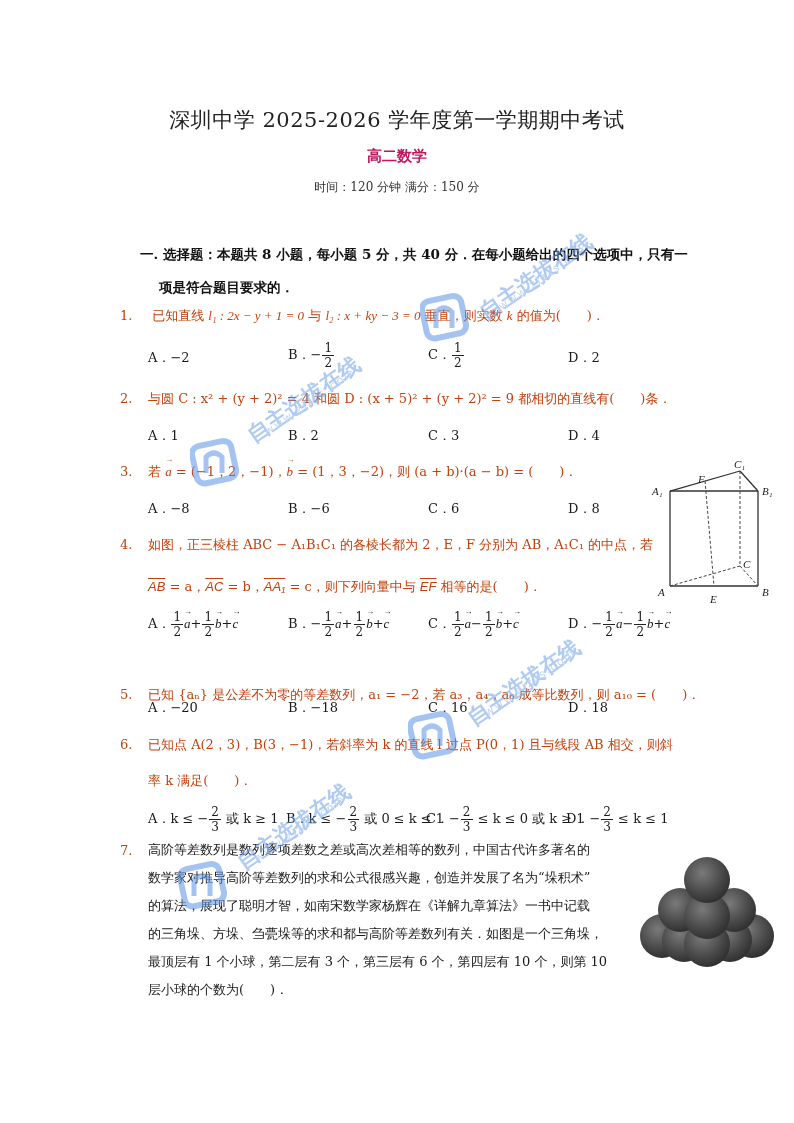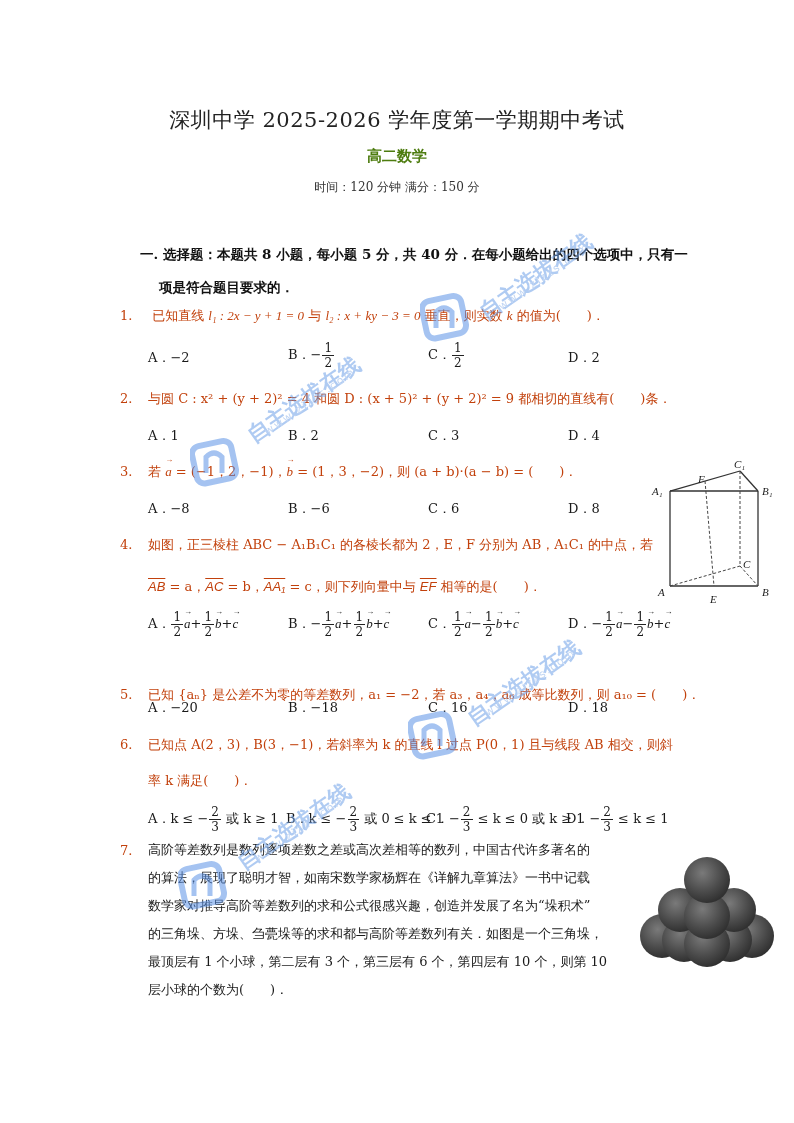--- a/index.html
+++ b/index.html
@@ -8,21 +8,21 @@
     font-family: "DejaVu Serif", "Liberation Serif", serif;
     color: #1a1a1a;
   }
   .page { position: absolute; inset: 0; border-radius: 16px; }
   .title {
     position: absolute; left: 0; right: 0; top: 106px; text-align: center;
     font-size: 21px; letter-spacing: 0.5px; color: #222;
   }
   .subtitle {
     position: absolute; left: 0; right: 0; top: 147px; text-align: center;
-    font-size: 15px; font-weight: bold; color: #4d7c0f;
+    font-size: 15px; font-weight: bold; color: #be185d;
   }
   .meta {
     position: absolute; left: 0; right: 0; top: 179px; text-align: center;
     font-size: 12px; color: #333;
   }
   .section {
     position: absolute; left: 120px; width: 560px; top: 238px;
     font-size: 13.5px; font-weight: bold; line-height: 33px; color: #111; margin-left: 20px;
   }
   .section .line2 { padding-left: 19px; }
@@ -195,22 +195,22 @@
         </span><span> ≤ k ≤ 0 或 k ≥ 1</span></div>
     <div class="opt" style="left:418px;"><span>D．</span><span>−</span><span class="frac">
           <span class="n">2</span>
           <span class="d">3</span>
         </span><span> ≤ k ≤ 1</span></div>
   </div>
 
   <div class="q" style="top:843px;">7.</div>
   <div class="para" style="top:836px;">
     <div>高阶等差数列是数列逐项差数之差或高次差相等的数列，中国古代许多著名的</div>
+    <div>数学家对推导高阶等差数列的求和公式很感兴趣，创造并发展了名为“垛积术”</div>
     <div>的算法，展现了聪明才智，如南宋数学家杨辉在《详解九章算法》一书中记载</div>
-    <div>数学家对推导高阶等差数列的求和公式很感兴趣，创造并发展了名为“垛积术”</div>
     <div>的三角垛、方垛、刍甍垛等的求和都与高阶等差数列有关．如图是一个三角垛，</div>
     <div>最顶层有 1 个小球，第二层有 3 个，第三层有 6 个，第四层有 10 个，则第 10</div>
     <div>层小球的个数为(　　)．</div>
   </div>
 
   <svg class="figure" style="left:632px;top:848px;" width="150" height="120" viewBox="0 0 150 120">
     <defs>
       <radialGradient id="ballg" cx="0.4" cy="0.35" r="0.7">
         <stop offset="0" stop-color="#7a7a7a"></stop>
         <stop offset="0.6" stop-color="#4a4a4a"></stop>

